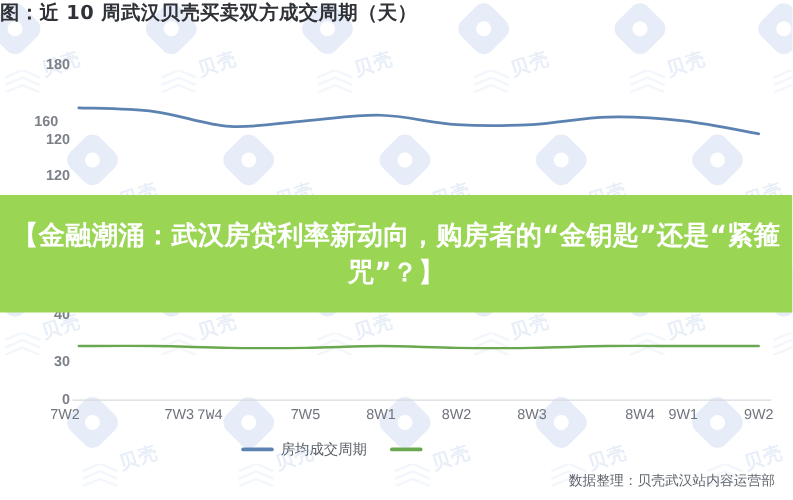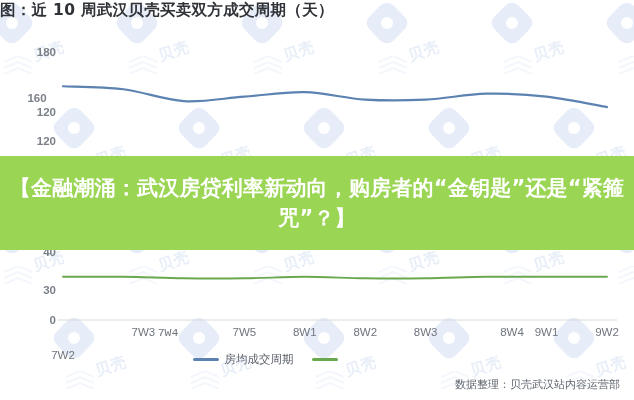--- a/index.html
+++ b/index.html
@@ -355,21 +355,21 @@
       <div class="y-tick" style="top: 52px;">180</div>
     </div>
 
   <svg id="plot-svg" width="634" height="400">
       <line x1="58" x2="617" y1="320" y2="320" stroke="#d7dade" stroke-width="1"></line>
       <path d="M 63.00 86.24 C 73.07 86.74, 103.30 86.74, 123.44 89.22 C 143.59 91.70, 163.74 99.89, 183.89 101.13 C 204.04 102.37, 224.19 98.16, 244.33 96.67 C 264.48 95.18, 284.63 91.70, 304.78 92.20 C 324.93 92.70, 345.07 98.40, 365.22 99.64 C 385.37 100.89, 405.52 100.64, 425.67 99.64 C 445.81 98.65, 465.96 94.19, 486.11 93.69 C 506.26 93.19, 526.41 94.43, 546.56 96.67 C 566.70 98.90, 596.93 105.35, 607.00 107.09" fill="none" stroke="#5b82b0" stroke-width="2.2" stroke-linecap="round" stroke-linejoin="round"></path>
       <path d="M 63.00 276.82 C 73.07 276.82, 103.30 276.57, 123.44 276.82 C 143.59 277.07, 163.74 278.06, 183.89 278.31 C 204.04 278.56, 224.19 278.56, 244.33 278.31 C 264.48 278.06, 284.63 276.82, 304.78 276.82 C 324.93 276.82, 345.07 278.06, 365.22 278.31 C 385.37 278.56, 405.52 278.56, 425.67 278.31 C 445.81 278.06, 465.96 277.07, 486.11 276.82 C 506.26 276.57, 526.41 276.82, 546.56 276.82 C 566.70 276.82, 596.93 276.82, 607.00 276.82" fill="none" stroke="#6aa84f" stroke-width="1.9" stroke-linecap="round" stroke-linejoin="round"></path>
     </svg>
 
   <div id="x-axis">
-      <div class="x-tick" style="left: 63px; margin-top: 23px;">7W2</div>
+      <div class="x-tick" style="left: 52px;">7W2</div>
       <div class="x-tick" style="left: 123.444px; margin-left: 20px;">7W3</div>
       <div class="x-tick" style="left: 168px; font-family: Liberation Mono, monospace;">7W4</div>
       <div class="x-tick" style="left: 244.333px;">7W5</div>
       <div class="x-tick" style="left: 304.778px;">8W1</div>
       <div class="x-tick" style="left: 365.222px;">8W2</div>
       <div class="x-tick" style="left: 425.667px;">8W3</div>
       <div class="x-tick" style="left: 512px;">8W4</div>
       <div class="x-tick" style="left: 546.556px;">9W1</div>
       <div class="x-tick" style="left: 607px;">9W2</div>
     </div>

